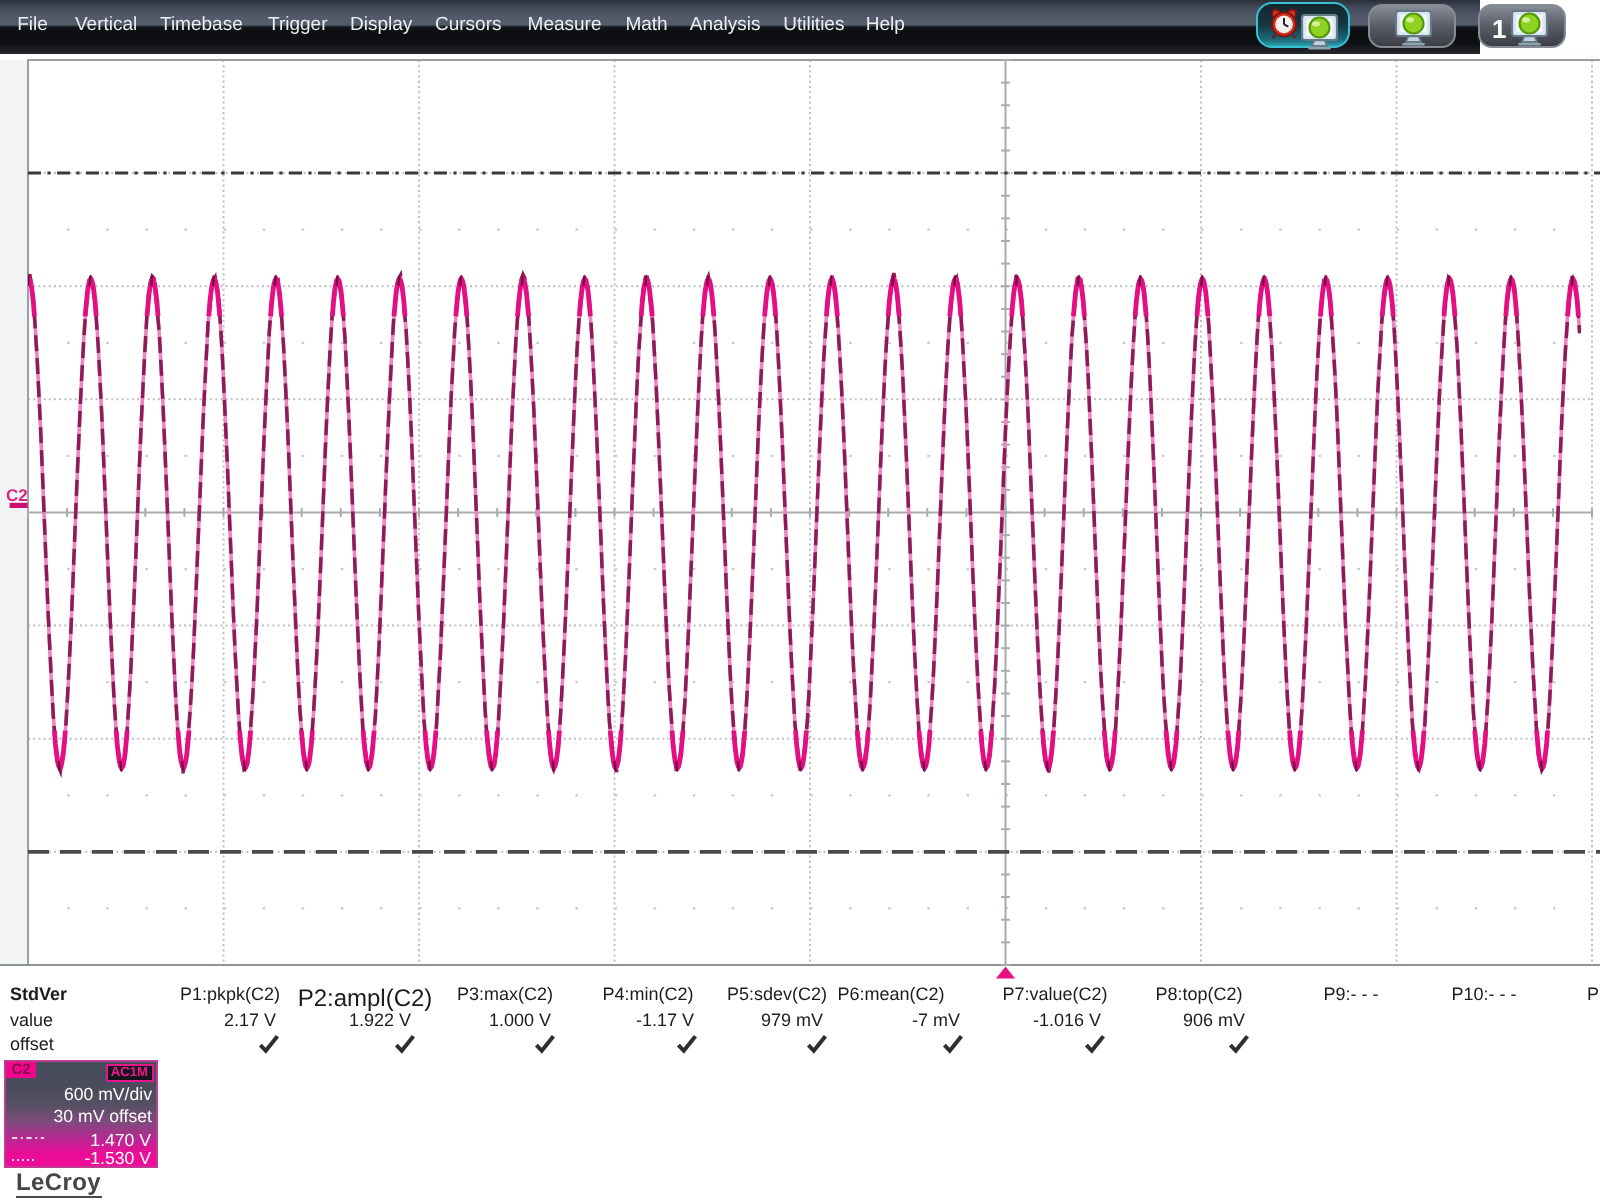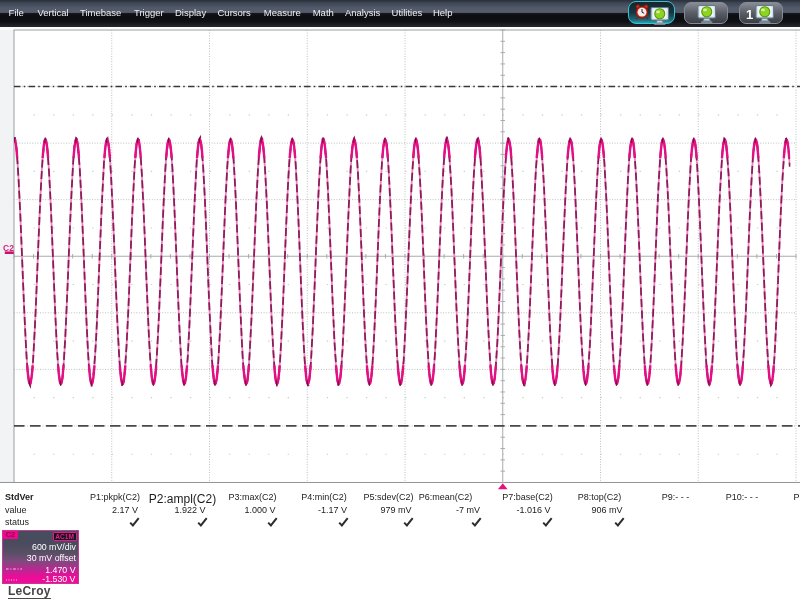--- a/index.html
+++ b/index.html
@@ -1,18 +1,18 @@
 <!DOCTYPE html>
 <html><head><meta charset="utf-8"><style>
 *{margin:0;padding:0;box-sizing:border-box;font-family:"Liberation Sans",sans-serif}
 body{width:800px;height:600px;position:relative;background:#fff;overflow:hidden}
 </style></head>
 <body>
 <div style="position:absolute;left:0;top:30px;width:13.5px;height:452px;background:#f2f3f4"></div>
-<div style="position:absolute;left:0;top:0;width:800px;height:27px;background:linear-gradient(180deg,#2a2f3a 0%,#3f4856 12%,#525a69 30%,#555c6b 46%,#14161c 50%,#0b0d11 60%,#0e1015 80%,#1e2025 93%,#26282c 100%)">
+<div style="position:absolute;left:0;top:0;width:740px;height:27px;background:linear-gradient(180deg,#2a2f3a 0%,#3f4856 12%,#525a69 30%,#555c6b 46%,#14161c 50%,#0b0d11 60%,#0e1015 80%,#1e2025 93%,#26282c 100%)">
     <div style="position:absolute;left:8.6px;top:7.3px;font-size:9.5px;color:#eceef0">File</div>
     <div style="position:absolute;left:37.5px;top:7.3px;font-size:9.5px;color:#eceef0">Vertical</div>
     <div style="position:absolute;left:80px;top:7.3px;font-size:9.5px;color:#eceef0">Timebase</div>
     <div style="position:absolute;left:134px;top:7.3px;font-size:9.5px;color:#eceef0">Trigger</div>
     <div style="position:absolute;left:175px;top:7.3px;font-size:9.5px;color:#eceef0">Display</div>
     <div style="position:absolute;left:217.5px;top:7.3px;font-size:9.5px;color:#eceef0">Cursors</div>
     <div style="position:absolute;left:263.8px;top:7.3px;font-size:9.5px;color:#eceef0">Measure</div>
     <div style="position:absolute;left:312.7px;top:7.3px;font-size:9.5px;color:#eceef0">Math</div>
     <div style="position:absolute;left:344.9px;top:7.3px;font-size:9.5px;color:#eceef0">Analysis</div>
     <div style="position:absolute;left:391.6px;top:7.3px;font-size:9.5px;color:#eceef0">Utilities</div>
@@ -278,21 +278,21 @@
     </g>
     <clipPath id="wclip">
       <rect x="14.0" y="31.0" width="776.5" height="450.5"></rect>
     </clipPath>
     <path d="M502.75 483.2 L497.95 489.3 L507.55 489.3 Z" fill="#e8127e"></path>
     <text x="3" y="250.5" font-size="8.5" font-weight="bold" fill="#d6257e">C2</text>
     <rect x="4.8" y="251.4" width="9" height="2.6" fill="#cc1070"></rect>
   </svg>
 <div style="position:absolute;left:5px;top:492px;font-size:9px;font-weight:bold;color:#1c1c1c">StdVer</div>
 <div style="position:absolute;left:5px;top:504.5px;font-size:9px;color:#1c1c1c">value</div>
-<div style="position:absolute;left:5px;top:517px;font-size:9px;color:#1c1c1c">status</div>
+<div style="position:absolute;left:5px;top:517px;font-size:9px;color:#1c1c1c">offset</div>
 <div style="position:absolute;left:793.5px;top:492px;font-size:9px;color:#1c1c1c">P1</div>
 <div style="position:absolute;left:70.0px;top:492px;width:90px;text-align:center;font-size:9px;color:#1c1c1c">P1:pkpk(C2)</div>
 <div style="position:absolute;left:78.0px;top:504.5px;width:60px;text-align:right;font-size:9px;color:#1c1c1c">2.17 V</div>
 <svg width="11" height="10" viewBox="0 0 11 10" style="position:absolute;left:129.0px;top:517px">
     <path d="M1.2 5.6 L3.9 8.4 L9.7 1.1" stroke="#2e2e2e" stroke-width="2" fill="none"></path>
   </svg>
 <div style="position:absolute;left:137.5px;top:492px;width:90px;text-align:center;font-size:12px;color:#1c1c1c">P2:ampl(C2)</div>
 <div style="position:absolute;left:145.5px;top:504.5px;width:60px;text-align:right;font-size:9px;color:#1c1c1c">1.922 V</div>
 <svg width="11" height="10" viewBox="0 0 11 10" style="position:absolute;left:196.5px;top:517px">
     <path d="M1.2 5.6 L3.9 8.4 L9.7 1.1" stroke="#2e2e2e" stroke-width="2" fill="none"></path>
@@ -310,21 +310,21 @@
 <div style="position:absolute;left:343.5px;top:492px;width:90px;text-align:center;font-size:9px;color:#1c1c1c">P5:sdev(C2)</div>
 <div style="position:absolute;left:351.5px;top:504.5px;width:60px;text-align:right;font-size:9px;color:#1c1c1c">979 mV</div>
 <svg width="11" height="10" viewBox="0 0 11 10" style="position:absolute;left:402.5px;top:517px">
     <path d="M1.2 5.6 L3.9 8.4 L9.7 1.1" stroke="#2e2e2e" stroke-width="2" fill="none"></path>
   </svg>
 <div style="position:absolute;left:412.0px;top:492px;width:67px;text-align:center;font-size:9px;color:#1c1c1c">P6:mean(C2)</div>
 <div style="position:absolute;left:420.0px;top:504.5px;width:60px;text-align:right;font-size:9px;color:#1c1c1c">-7 mV</div>
 <svg width="11" height="10" viewBox="0 0 11 10" style="position:absolute;left:471.0px;top:517px">
     <path d="M1.2 5.6 L3.9 8.4 L9.7 1.1" stroke="#2e2e2e" stroke-width="2" fill="none"></path>
   </svg>
-<div style="position:absolute;left:482.5px;top:492px;width:90px;text-align:center;font-size:9px;color:#1c1c1c">P7:base(C2)</div>
+<div style="position:absolute;left:482.5px;top:492px;width:90px;text-align:center;font-size:9px;color:#1c1c1c">P7:value(C2)</div>
 <div style="position:absolute;left:490.5px;top:504.5px;width:60px;text-align:right;font-size:9px;color:#1c1c1c">-1.016 V</div>
 <svg width="11" height="10" viewBox="0 0 11 10" style="position:absolute;left:541.5px;top:517px">
     <path d="M1.2 5.6 L3.9 8.4 L9.7 1.1" stroke="#2e2e2e" stroke-width="2" fill="none"></path>
   </svg>
 <div style="position:absolute;left:554.5px;top:492px;width:90px;text-align:center;font-size:9px;color:#1c1c1c">P8:top(C2)</div>
 <div style="position:absolute;left:562.5px;top:504.5px;width:60px;text-align:right;font-size:9px;color:#1c1c1c">906 mV</div>
 <svg width="11" height="10" viewBox="0 0 11 10" style="position:absolute;left:613.5px;top:517px">
     <path d="M1.2 5.6 L3.9 8.4 L9.7 1.1" stroke="#2e2e2e" stroke-width="2" fill="none"></path>
   </svg>
 <div style="position:absolute;left:630.5px;top:492px;width:90px;text-align:center;font-size:9px;color:#1c1c1c">P9:- - -</div>

